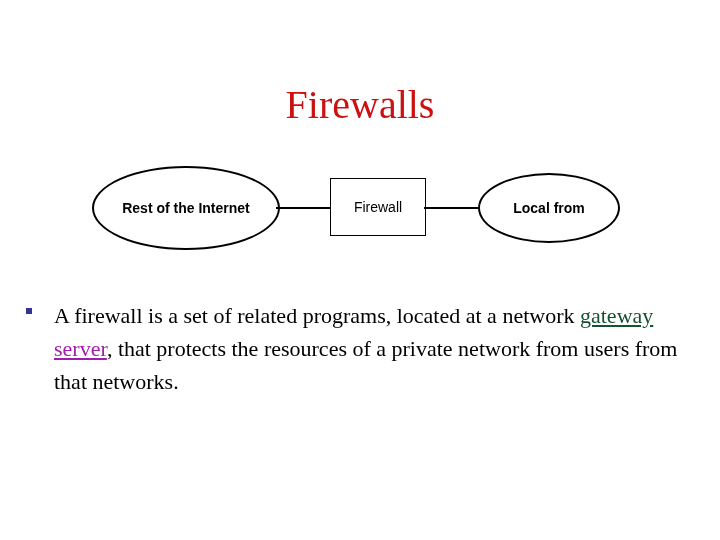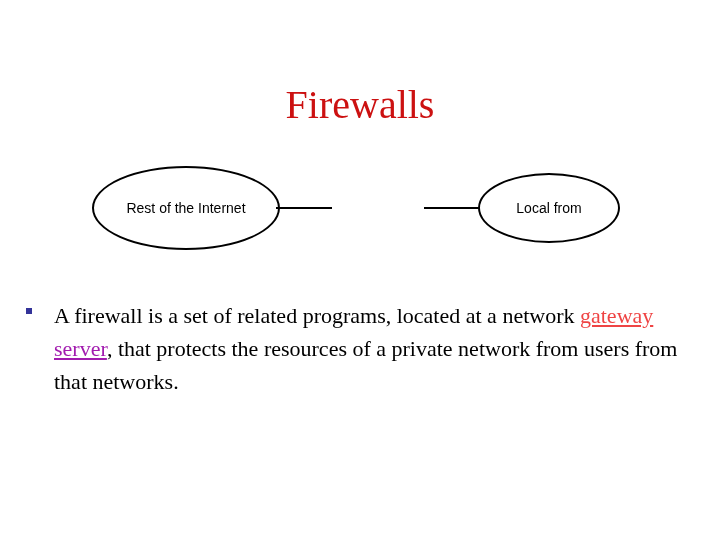--- a/index.html
+++ b/index.html
@@ -56,20 +56,21 @@
     border-radius: 50%;
     background: #ffffff;
     display: flex;
     align-items: center;
     justify-content: center;
     font-family: "Liberation Sans", "DejaVu Sans", sans-serif;
     font-size: 14px;
     line-height: 16px;
     color: #000000;
     white-space: nowrap;
+    font-weight: bold;
   }
 
   #ellipse-internet {
     left: 92px;
     top: 9px;
     width: 188px;
     height: 84px;
   }
 
   #ellipse-local {
@@ -139,21 +140,21 @@
 
   .bullet-text {
     font-family: "Liberation Serif", "DejaVu Serif", serif;
     font-size: 22px;
     line-height: 33px;
     color: #000000;
     text-align: left;
   }
 
   .link-unvisited {
-    color: #ef4444;
+    color: #14532d;
     text-decoration: underline;
   }
 
   .link-visited {
     color: #a21caf;
     text-decoration: underline;
   }
 </style>
 </head>
 <body>
@@ -163,20 +164,23 @@
   <div class="slide-title">Firewalls</div>
 
   <div class="diagram">
 
     <div class="node-ellipse" id="ellipse-internet">
       <span>Rest of the Internet</span>
     </div>
 
     <div class="connector" id="connector-left"></div>
 
+    <div class="node-box">
+      <span>Firewall</span>
+    </div>
 
     <div class="connector" id="connector-right"></div>
 
     <div class="node-ellipse" id="ellipse-local">
       <span>Local from</span>
     </div>
 
   </div>
 
   <div class="body-block">

